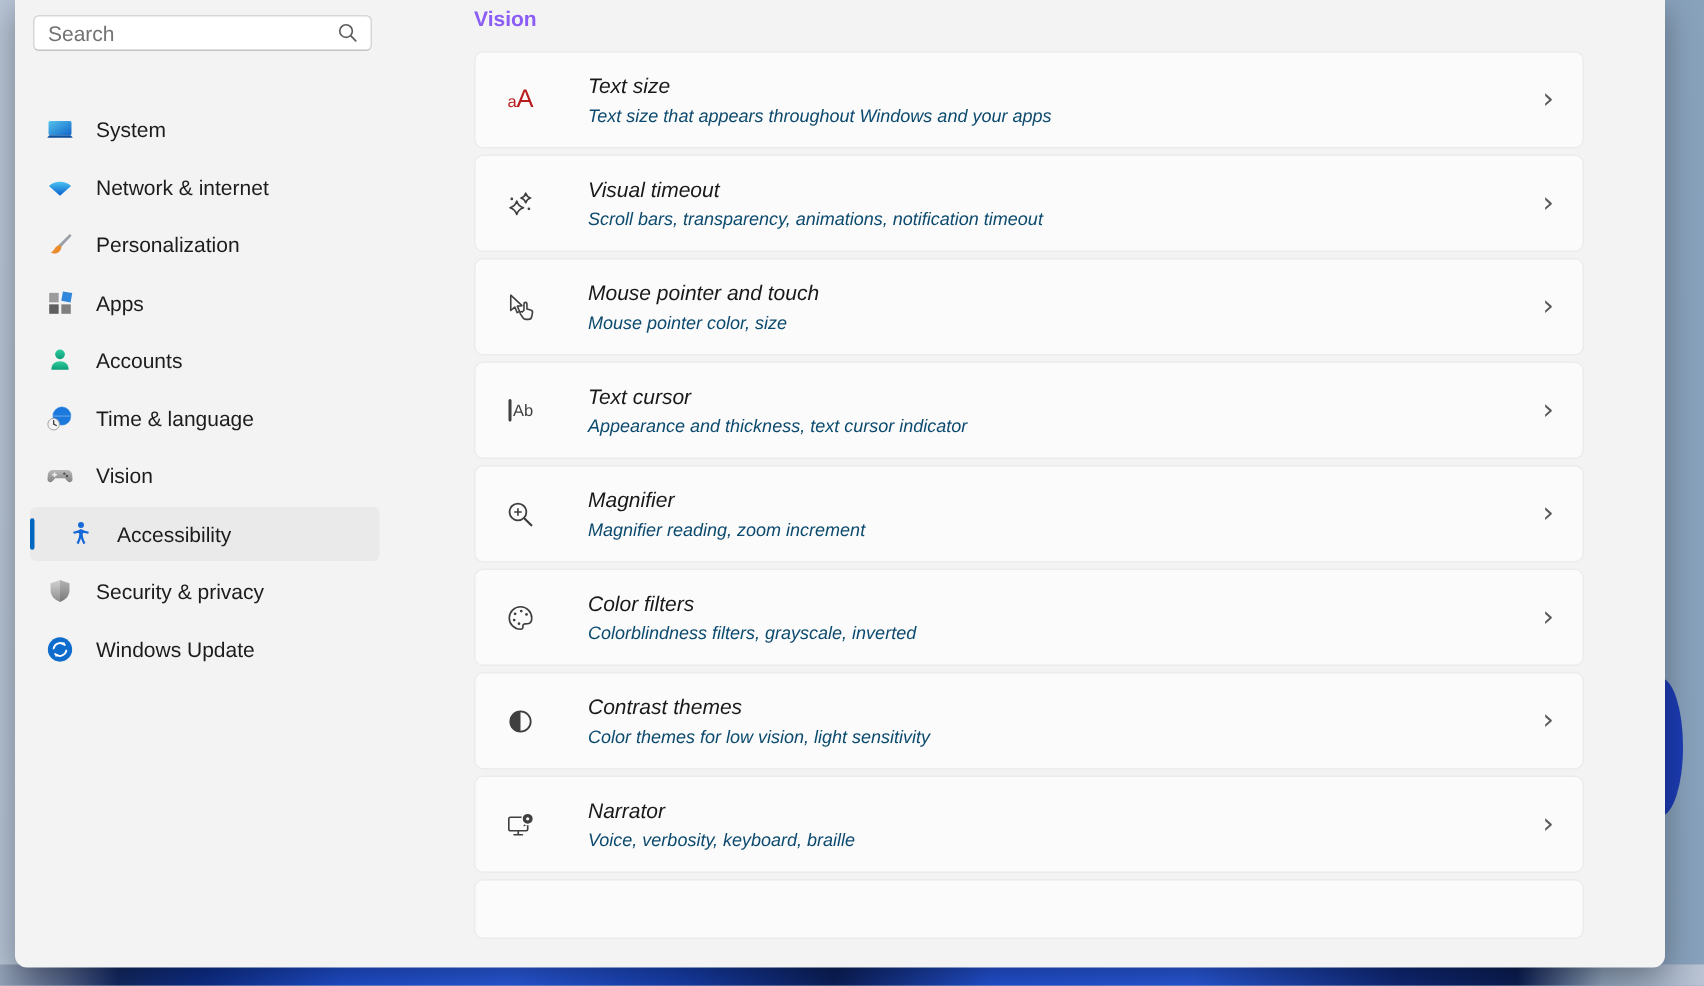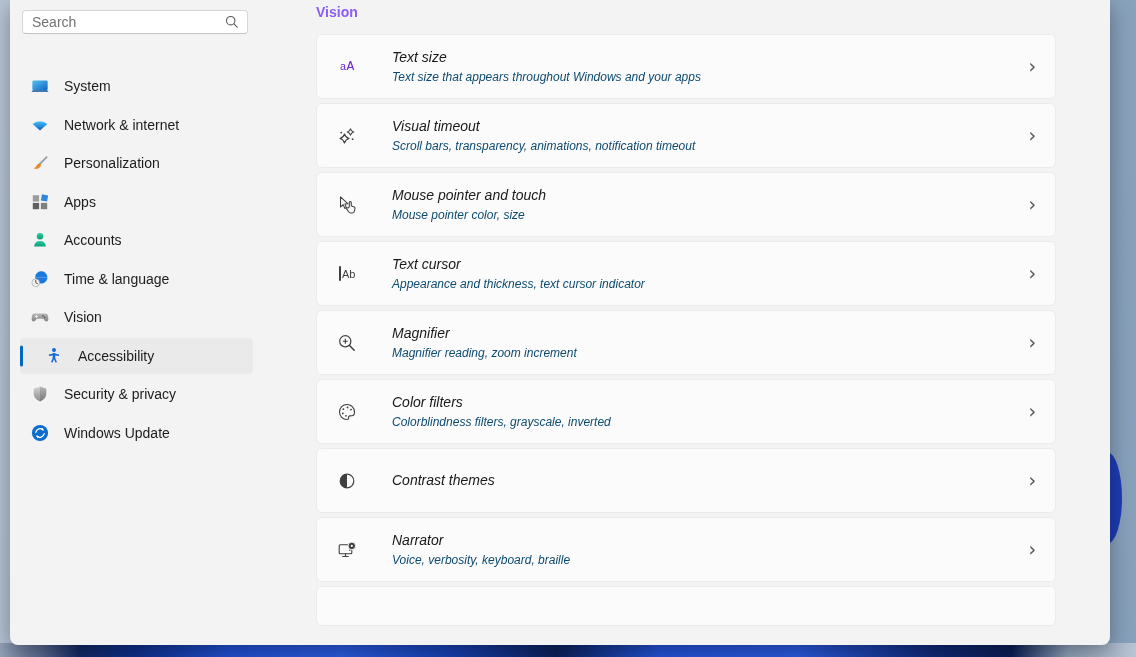--- a/index.html
+++ b/index.html
@@ -46,21 +46,21 @@
   .section-heading { font-size:14px; font-weight:bold; color:#8b5cf6; line-height:17px; }
   .h-vision { margin-bottom:13px; }
   .h-hearing { margin-top:16px; margin-bottom:18px; }
 
   .card { display:flex; align-items:center; width:740px; height:65px; margin-bottom:4px;
     background:#fbfbfb; border:1px solid #ececec; border-radius:6px; padding:0 14px 0 20px; }
   .card-partial { height:40px; margin-bottom:0; }
   .row-icon { width:20px; height:20px; flex:0 0 20px; color:#3f3f3f;
     display:flex; align-items:center; justify-content:center; }
   .row-icon svg { width:20px; height:20px; display:block; }
-  .glyph-aa { font-size:13px; color:#6d28d9; display:inline-block; line-height:20px;font-family:Liberation Mono, monospace; }
+  .glyph-aa { font-size:17px; color:#b91c1c; display:inline-block; line-height:20px; }
   .glyph-aa::first-letter { font-size:11px; }
   .tc-wrap { display:flex; align-items:center; }
   .tc-bar { width:2px; height:15px; background:#3f3f3f; margin-right:1.5px; border-radius:1px; }
   .tc-ab { font-size:11px; color:#3f3f3f; }
   .row-text { margin-left:35px;font-style:italic; }
   .row-title { font-size:14px; color:#191919; line-height:19px; }
   .row-sub { font-size:12px; color:#0c4a6e; line-height:16px; margin-top:2px; }
   .chevron { margin-left:auto; font-size:19px; color:#5a5a5a; line-height:19px;
     padding-right:5px; font-family:"DejaVu Sans", sans-serif; }
 </style>
@@ -322,20 +322,21 @@
 
     <div class="card">
       <span class="row-icon">
         <svg viewBox="0 0 20 20">
           <circle cx="10" cy="10" r="6.8" fill="none" stroke="#3f3f3f" stroke-width="1.2"></circle>
           <path d="M10 3.2 A6.8 6.8 0 0 0 10 16.8 Z" fill="#3f3f3f"></path>
         </svg>
       </span>
       <span class="row-text">
         <div class="row-title">Contrast themes</div>
+        <div class="row-sub">Color themes for low vision, light sensitivity</div>
       </span>
       <span class="chevron">›</span>
     </div>
 
     <div class="card">
       <span class="row-icon">
         <svg viewBox="0 0 20 20" fill="none" stroke="#3f3f3f">
           <rect x="2.2" y="4.8" width="12.6" height="9" rx="1" stroke-width="1.1"></rect>
           <path d="M8.5 13.8 V16.2 M5.7 16.5 h5.6" stroke-width="1.1" stroke-linecap="round"></path>
           <path d="M12.8 8.8 l-1 2.2 2.5 -1 Z" fill="#3f3f3f" stroke="none"></path>

